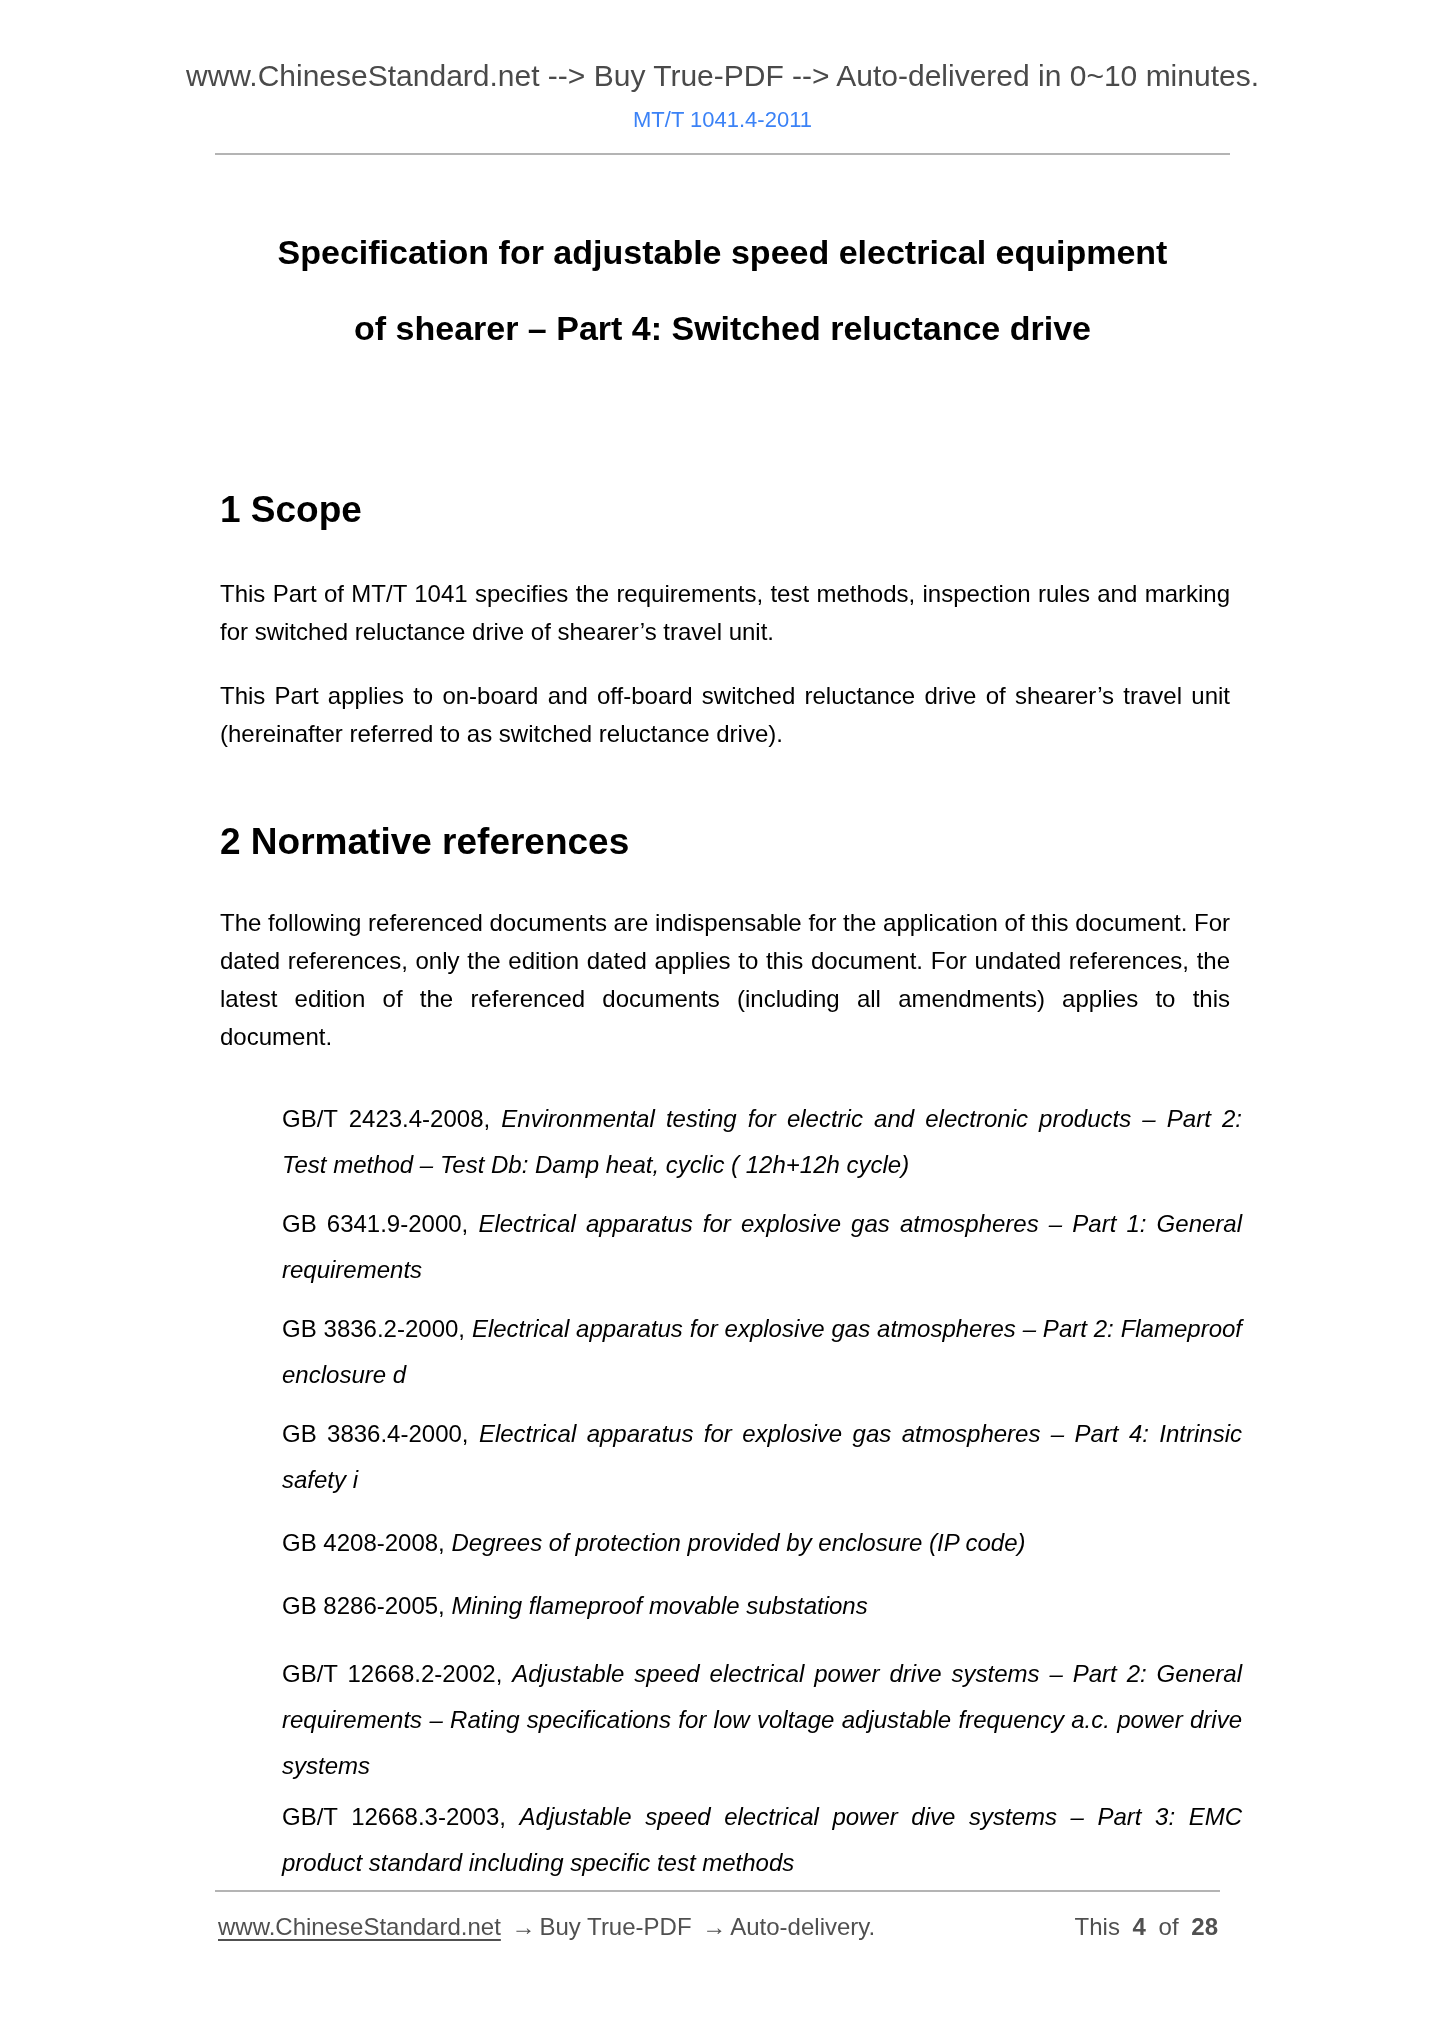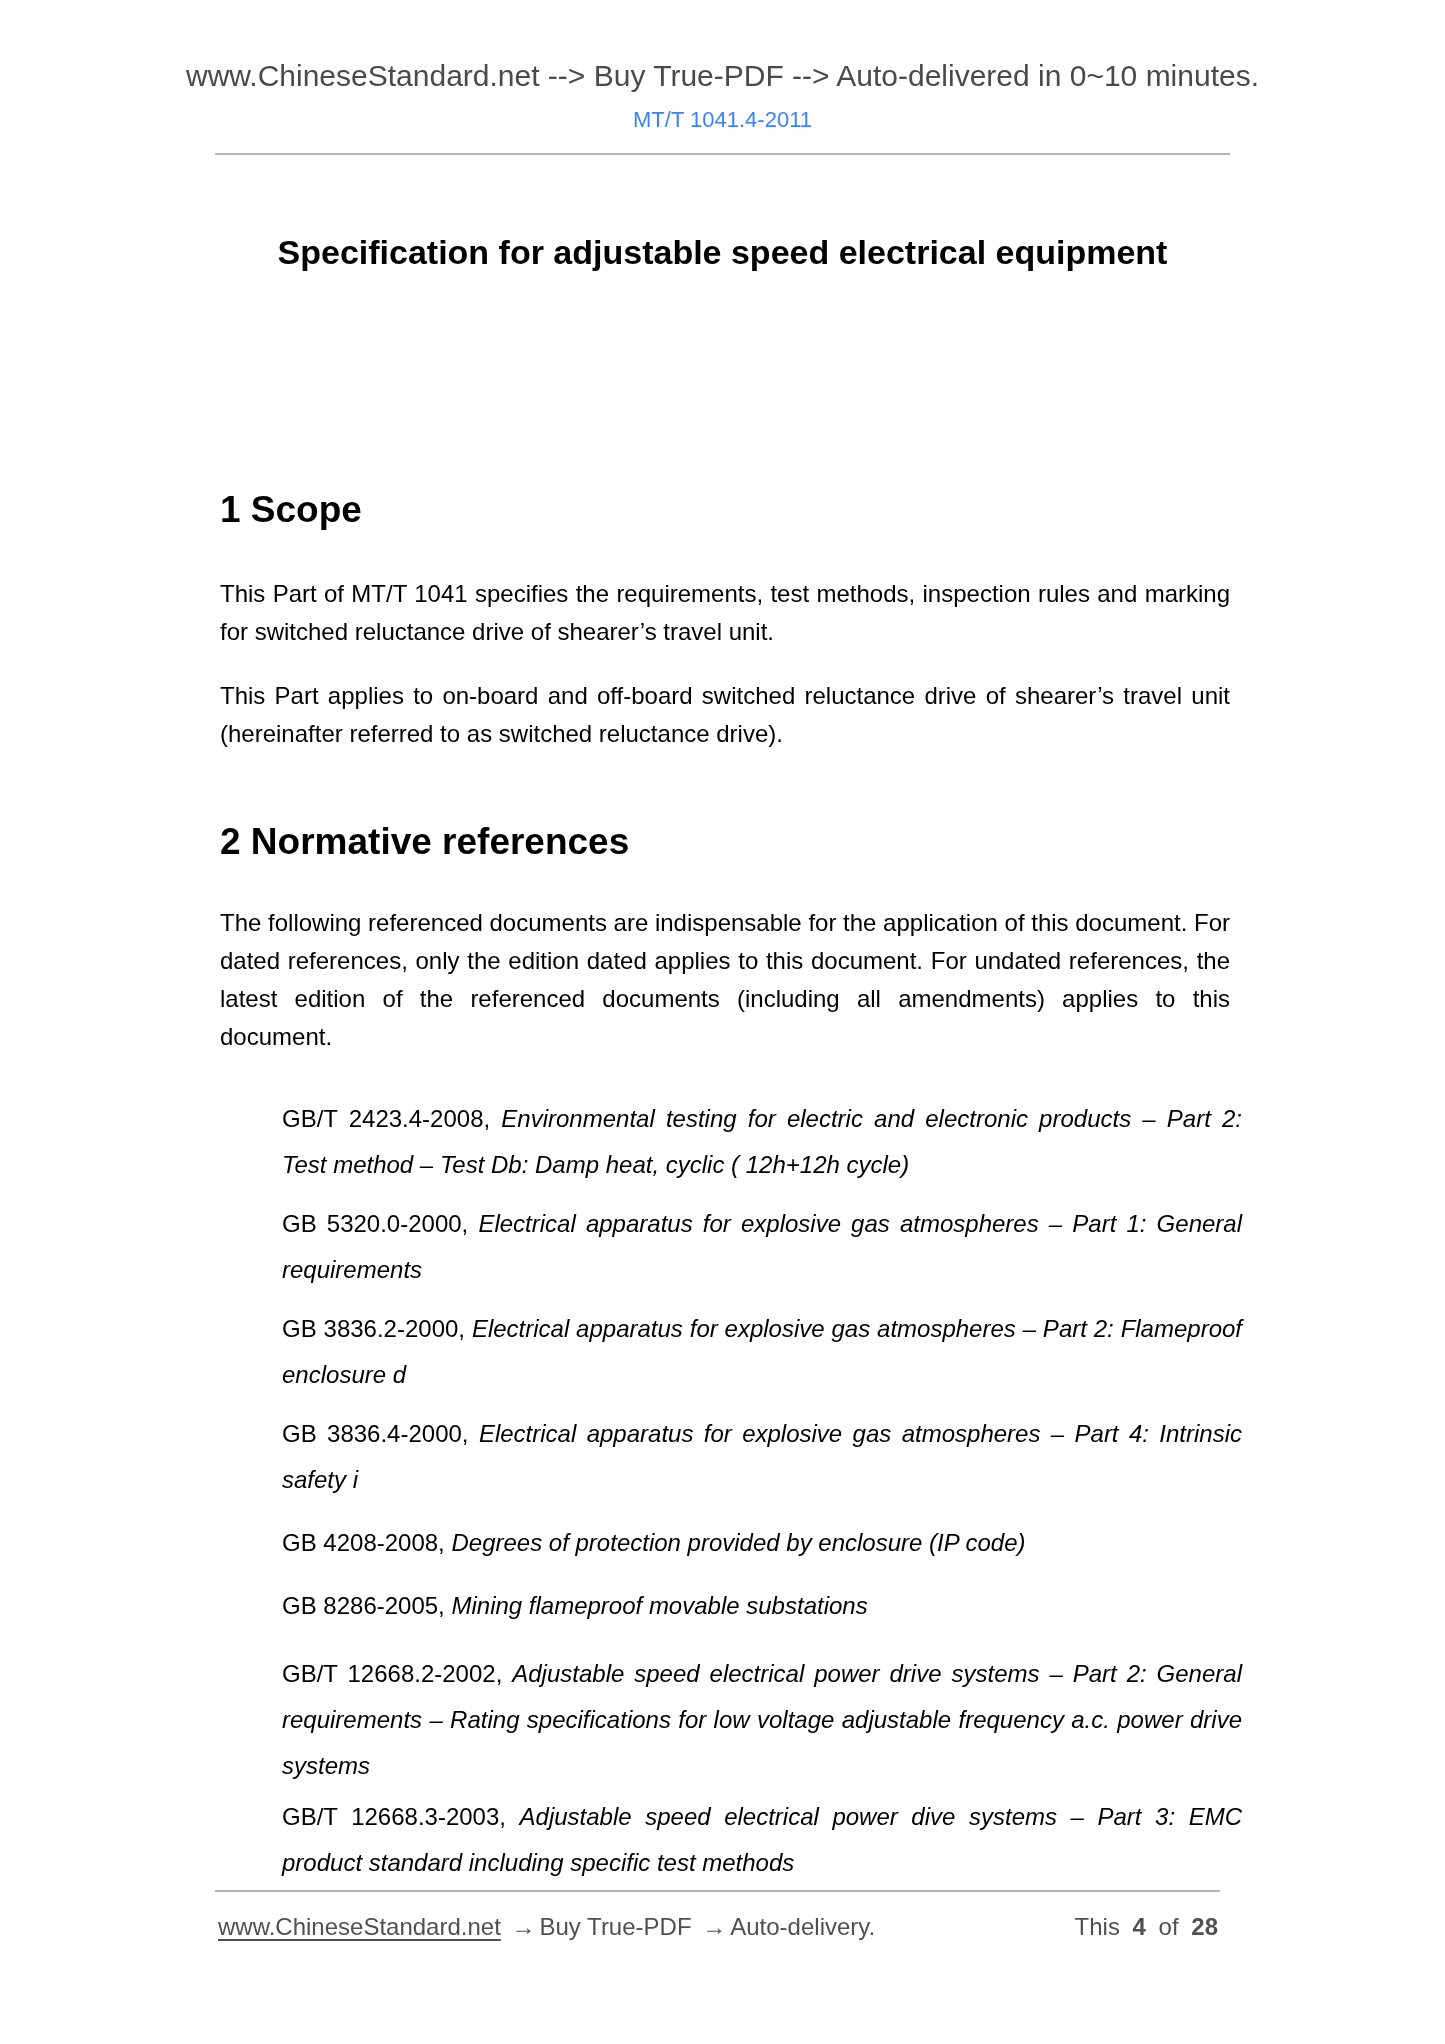--- a/index.html
+++ b/index.html
@@ -110,34 +110,35 @@
 
 <header class="page-header">
   <div class="header-line1">www.ChineseStandard.net --&gt; Buy True-PDF --&gt; Auto-delivered in 0~10 minutes.</div>
   <div class="header-line2">MT/T 1041.4-2011</div>
 </header>
 
 <div class="rule top"></div>
 
 <h1 class="doc-title">
   <span>Specification for adjustable speed electrical equipment</span>
+  <span>of shearer – Part 4: Switched reluctance drive</span>
 </h1>
 
 <h2 class="section-heading" style="top:488px;">1 Scope</h2>
 <p class="para" style="top:575px;">This Part of MT/T 1041 specifies the requirements, test methods, inspection rules and marking for switched reluctance drive of shearer’s travel unit.</p>
 <p class="para" style="top:677px;">This Part applies to on-board and off-board switched reluctance drive of shearer’s travel unit (hereinafter referred to as switched reluctance drive).</p>
 
 <h2 class="section-heading" style="top:820px;">2 Normative references</h2>
 <p class="para" style="top:904px;">The following referenced documents are indispensable for the application of this document. For dated references, only the edition dated applies to this document. For undated references, the latest edition of the referenced documents (including all amendments) applies to this document.</p>
 
 <p class="ref" style="top:1084px;">
   <span>GB/T 2423.4-2008, </span><span class="ref-title">Environmental testing for electric and electronic products – Part 2: Test method – Test Db: Damp heat, cyclic ( 12h+12h cycle)</span>
 </p>
 <p class="ref" style="top:1189px;">
-  <span>GB 5320.0-2000, </span><span class="ref-title">Electrical apparatus for explosive gas atmospheres – Part 1: General requirements</span>
+  <span>GB 6341.9-2000, </span><span class="ref-title">Electrical apparatus for explosive gas atmospheres – Part 1: General requirements</span>
 </p>
 <p class="ref" style="top:1294px;">
   <span>GB 3836.2-2000, </span><span class="ref-title">Electrical apparatus for explosive gas atmospheres – Part 2: Flameproof enclosure d</span>
 </p>
 <p class="ref" style="top:1399px;">
   <span>GB 3836.4-2000, </span><span class="ref-title">Electrical apparatus for explosive gas atmospheres – Part 4: Intrinsic safety i</span>
 </p>
 <p class="ref" style="top:1508px;">
   <span>GB 4208-2008, </span><span class="ref-title">Degrees of protection provided by enclosure (IP code)</span>
 </p>

